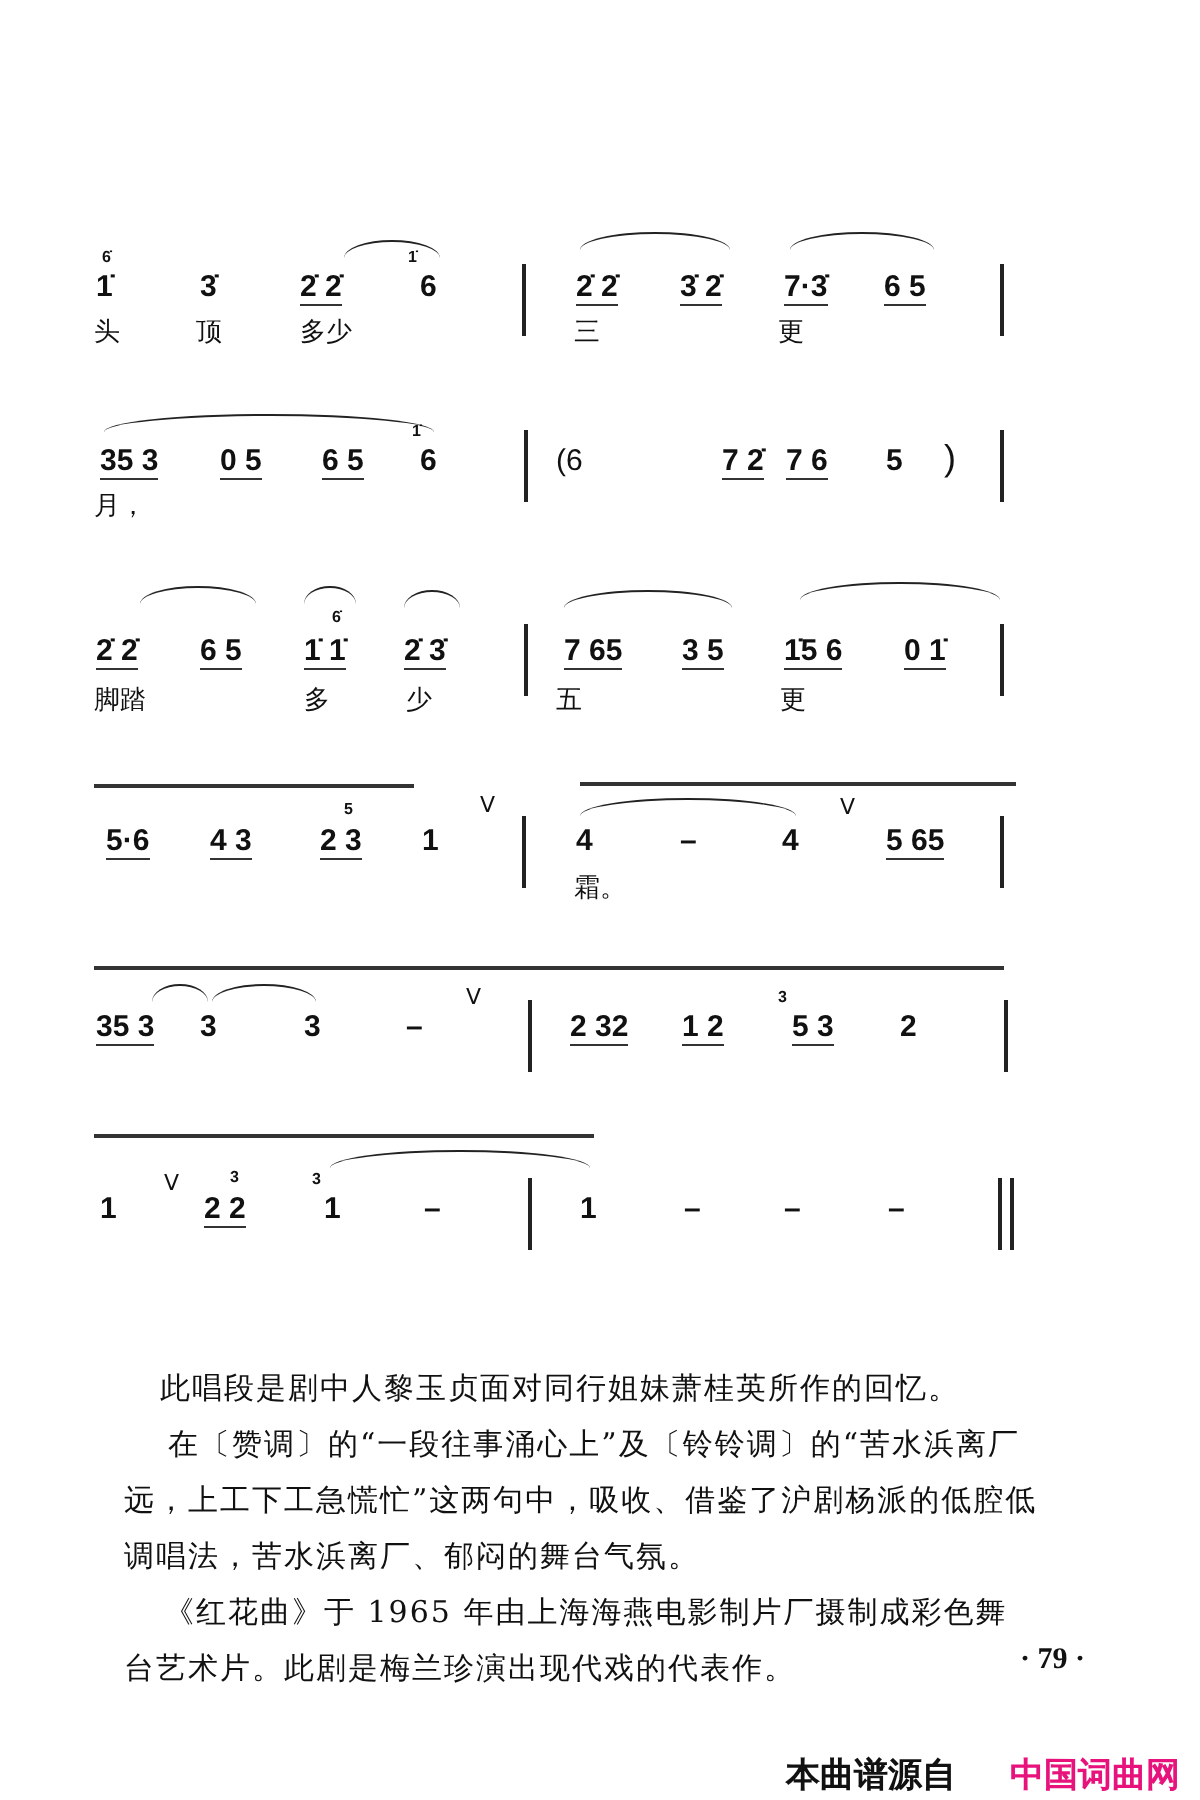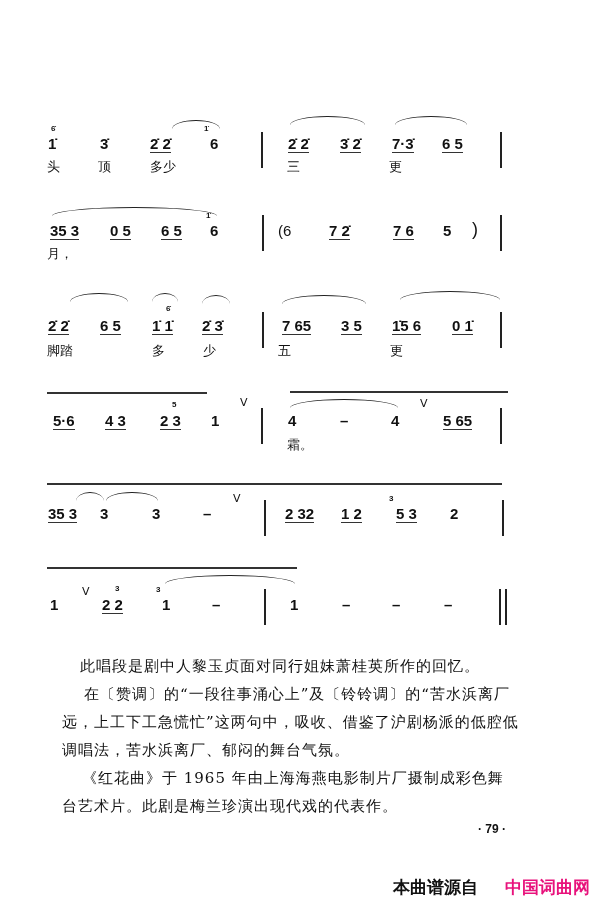--- a/index.html
+++ b/index.html
@@ -7,22 +7,22 @@
   .row{position:absolute;left:0;width:600px;height:80px;}
   .bar{position:absolute;width:2px;background:#222;}
   .dbl{position:absolute;width:4px;border-left:2px solid #222;border-right:2px solid #222;}
   .n{position:absolute;font-family:"Liberation Sans",sans-serif;font-weight:bold;font-size:15px;line-height:16px;white-space:nowrap;}
   .n u{text-decoration:none;border-bottom:1px solid #333;margin-top:38px;}
   .lyr{position:absolute;font-size:13px;line-height:14px;white-space:nowrap;font-family:"DejaVu Sans",sans-serif;}
   .slur{position:absolute;border-top:1.6px solid #222;border-radius:50% 50% 0 0/100% 100% 0 0;height:8px;}
   .line{position:absolute;height:0;border-top:2px solid #333;}
   .brth{position:absolute;font-size:11px;font-family:"DejaVu Sans",sans-serif;}
   .orn{position:absolute;font-size:8px;font-weight:bold;font-family:"Liberation Sans",sans-serif;}
-  .para{position:absolute;left:80px;width:500px;font-size:15px;line-height:28px;font-family:"DejaVu Serif",serif;letter-spacing:1px;}
-  .pnum{position:absolute;left:478px;top:822px;font-size:12px;font-weight:bold;font-family:Liberation Sans, sans-serif;}
+  .para{position:absolute;left:80px;width:500px;font-size:15px;line-height:28px;font-family:"DejaVu Serif",serif;letter-spacing:1px;margin-top:28px;}
+  .pnum{position:absolute;left:510px;top:822px;font-size:15px;font-weight:bold;font-family:Liberation Serif, serif;}
   .src{position:absolute;top:876px;font-size:17px;font-weight:bold;}
 </style>
 </head>
 <body>
 
 <div class="row" style="top:110px;">
   <div class="slur" style="left:172px;top:10px;width:48px;"></div>
   <div class="slur" style="left:290px;top:6px;width:75px;"></div>
   <div class="slur" style="left:395px;top:6px;width:72px;"></div>
   <span class="orn" style="left:51px;top:14px;">6̇</span>
@@ -46,21 +46,21 @@
 
 <div class="row" style="top:195px;">
   <div class="slur" style="left:52px;top:12px;width:165px;"></div>
   <span class="n" style="left:50px;top:28px;"><u>35 3</u></span>
   <span class="n" style="left:110px;top:28px;"><u>0 5</u></span>
   <span class="n" style="left:161px;top:28px;"><u>6 5</u></span>
   <span class="orn" style="left:206px;top:16px;">1̇</span>
   <span class="n" style="left:210px;top:28px;">6</span>
   <div class="bar" style="left:262px;top:20px;height:36px;"></div>
   <span class="n" style="left:278px;top:28px;font-weight:normal;">(6</span>
-  <span class="n" style="left:329px;top:28px;"><u>7 2̇</u></span>
+  <span class="n" style="left:361px;top:28px;"><u>7 2̇</u></span>
   <span class="n" style="left:393px;top:28px;"><u>7 6</u></span>
   <span class="n" style="left:443px;top:28px;">5</span>
   <span class="n" style="left:472px;top:26px;font-weight:normal;font-size:18px;">)</span>
   <div class="bar" style="left:500px;top:20px;height:36px;"></div>
   <span class="lyr" style="left:47px;top:52px;">月，</span>
 </div>
 
 <div class="row" style="top:290px;">
   <div class="slur" style="left:70px;top:3px;width:58px;"></div>
   <div class="slur" style="left:152px;top:3px;width:26px;"></div>

